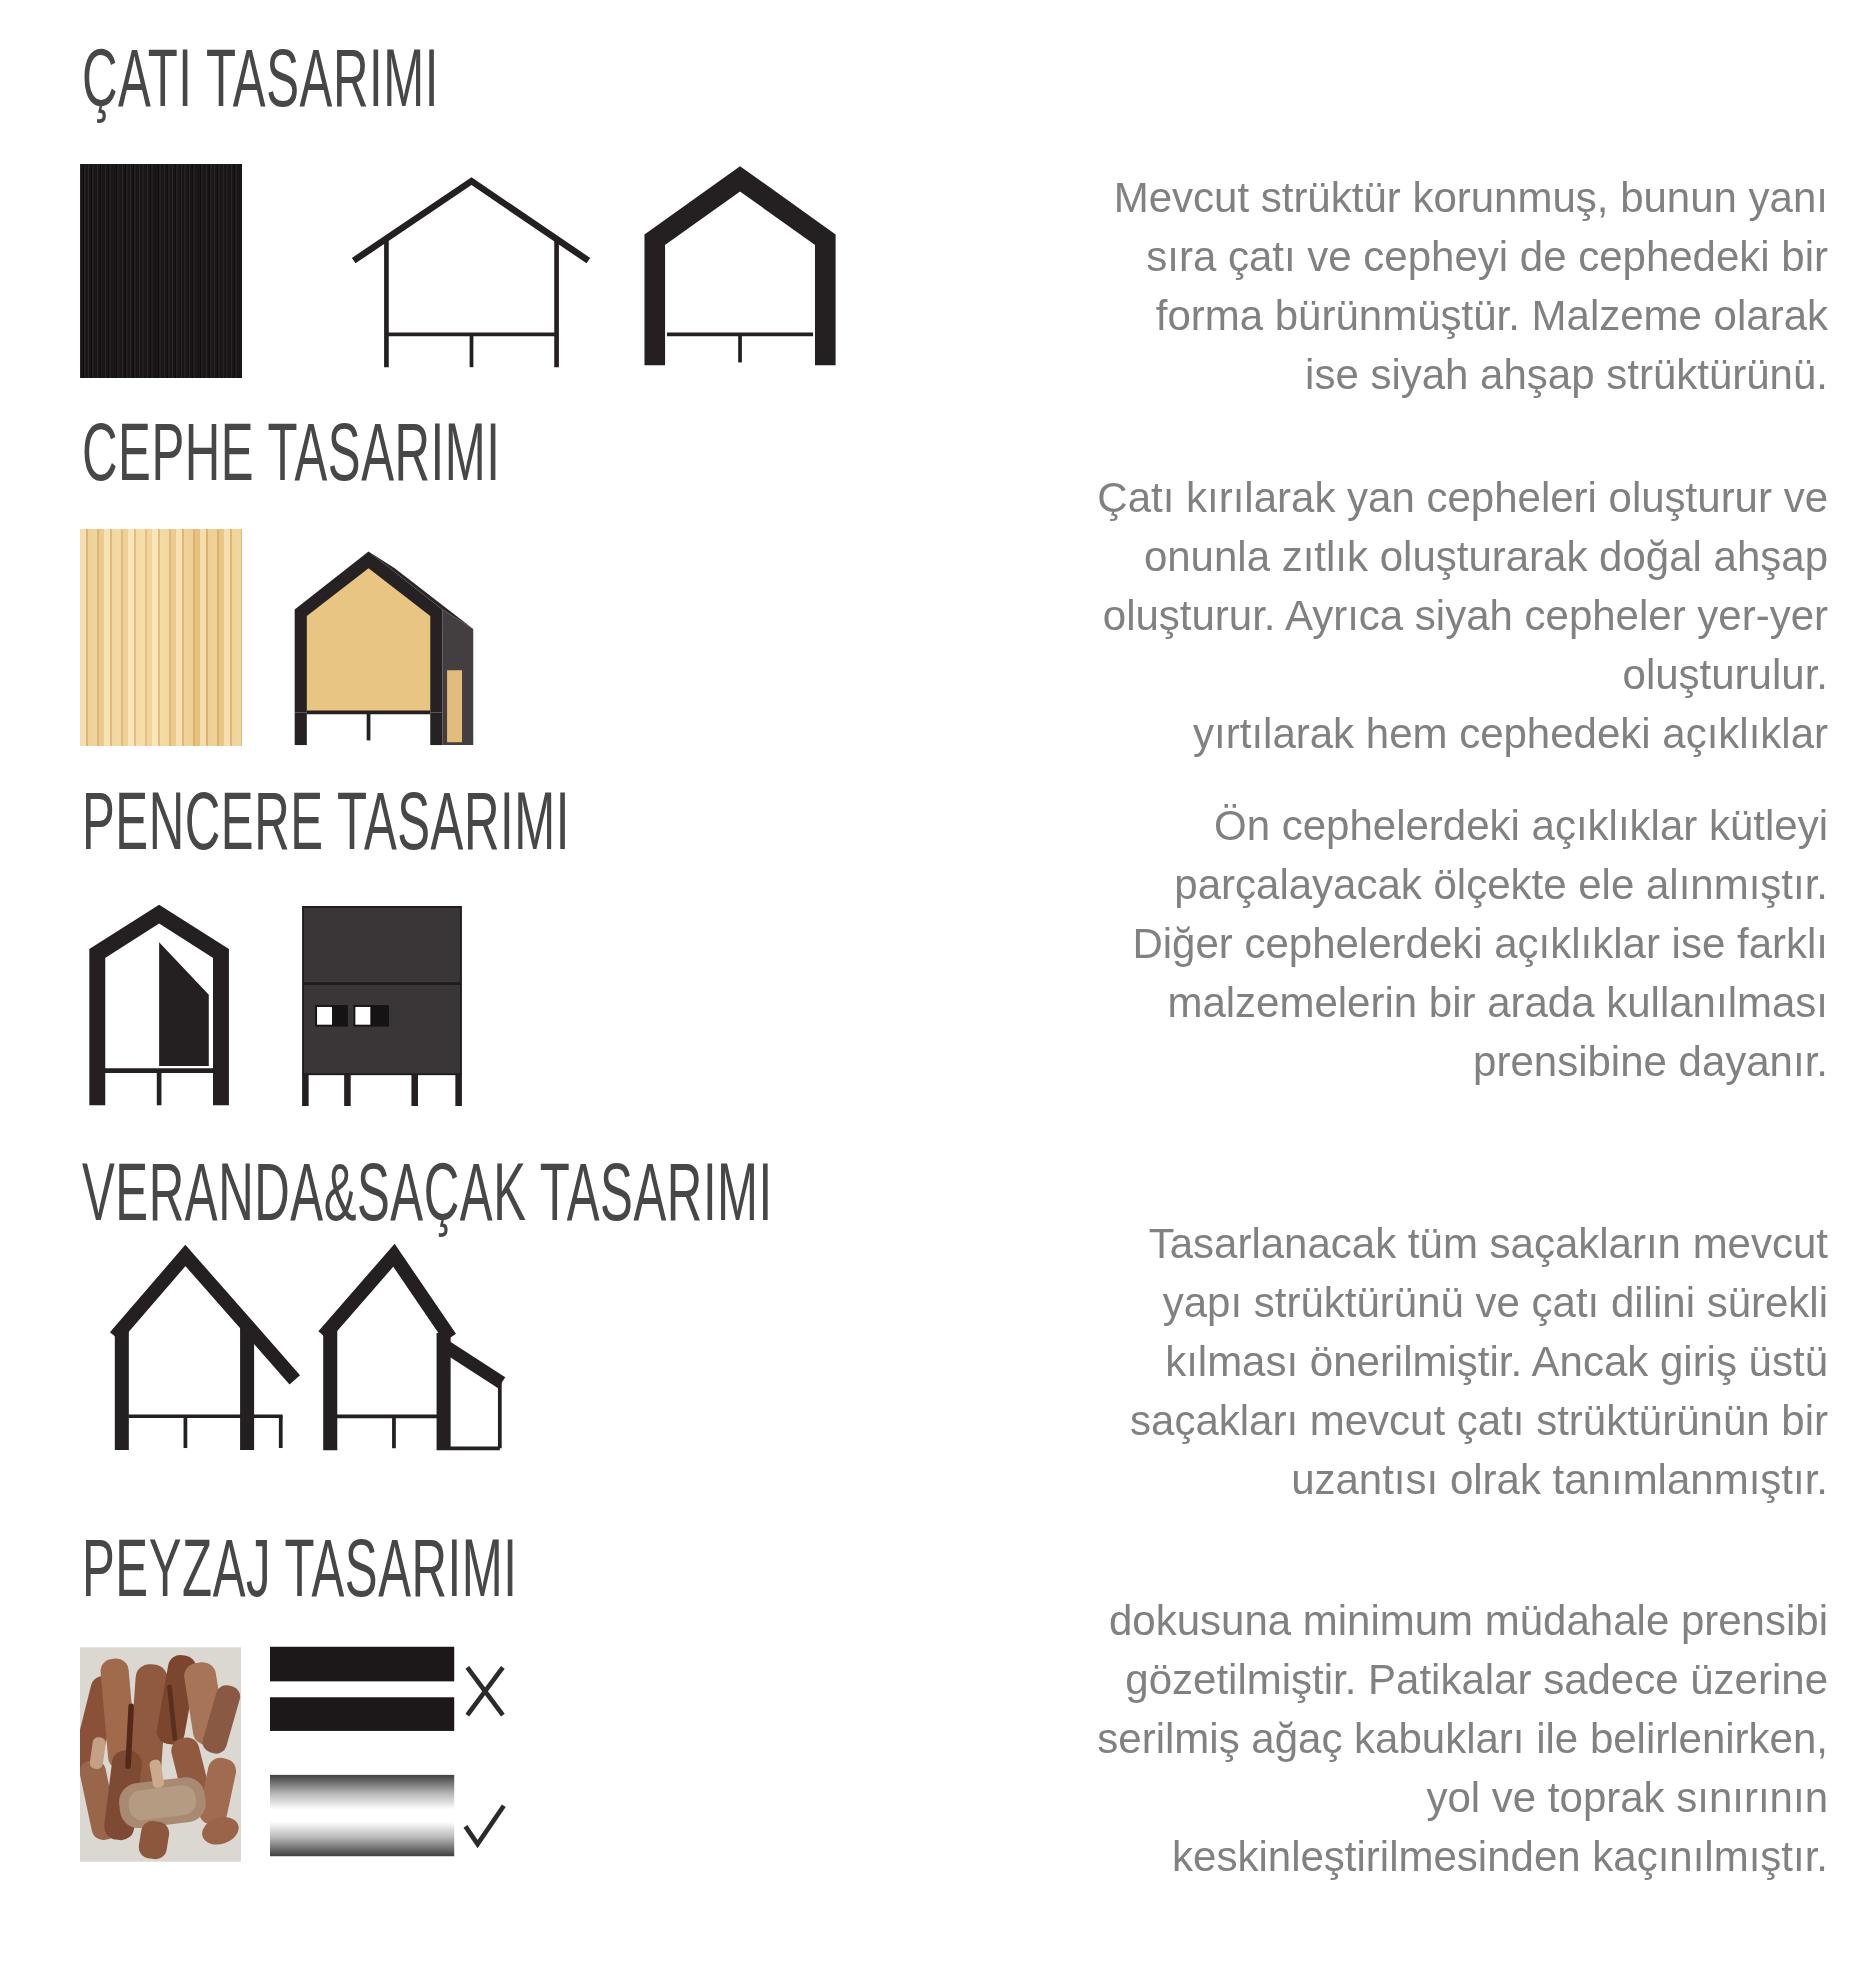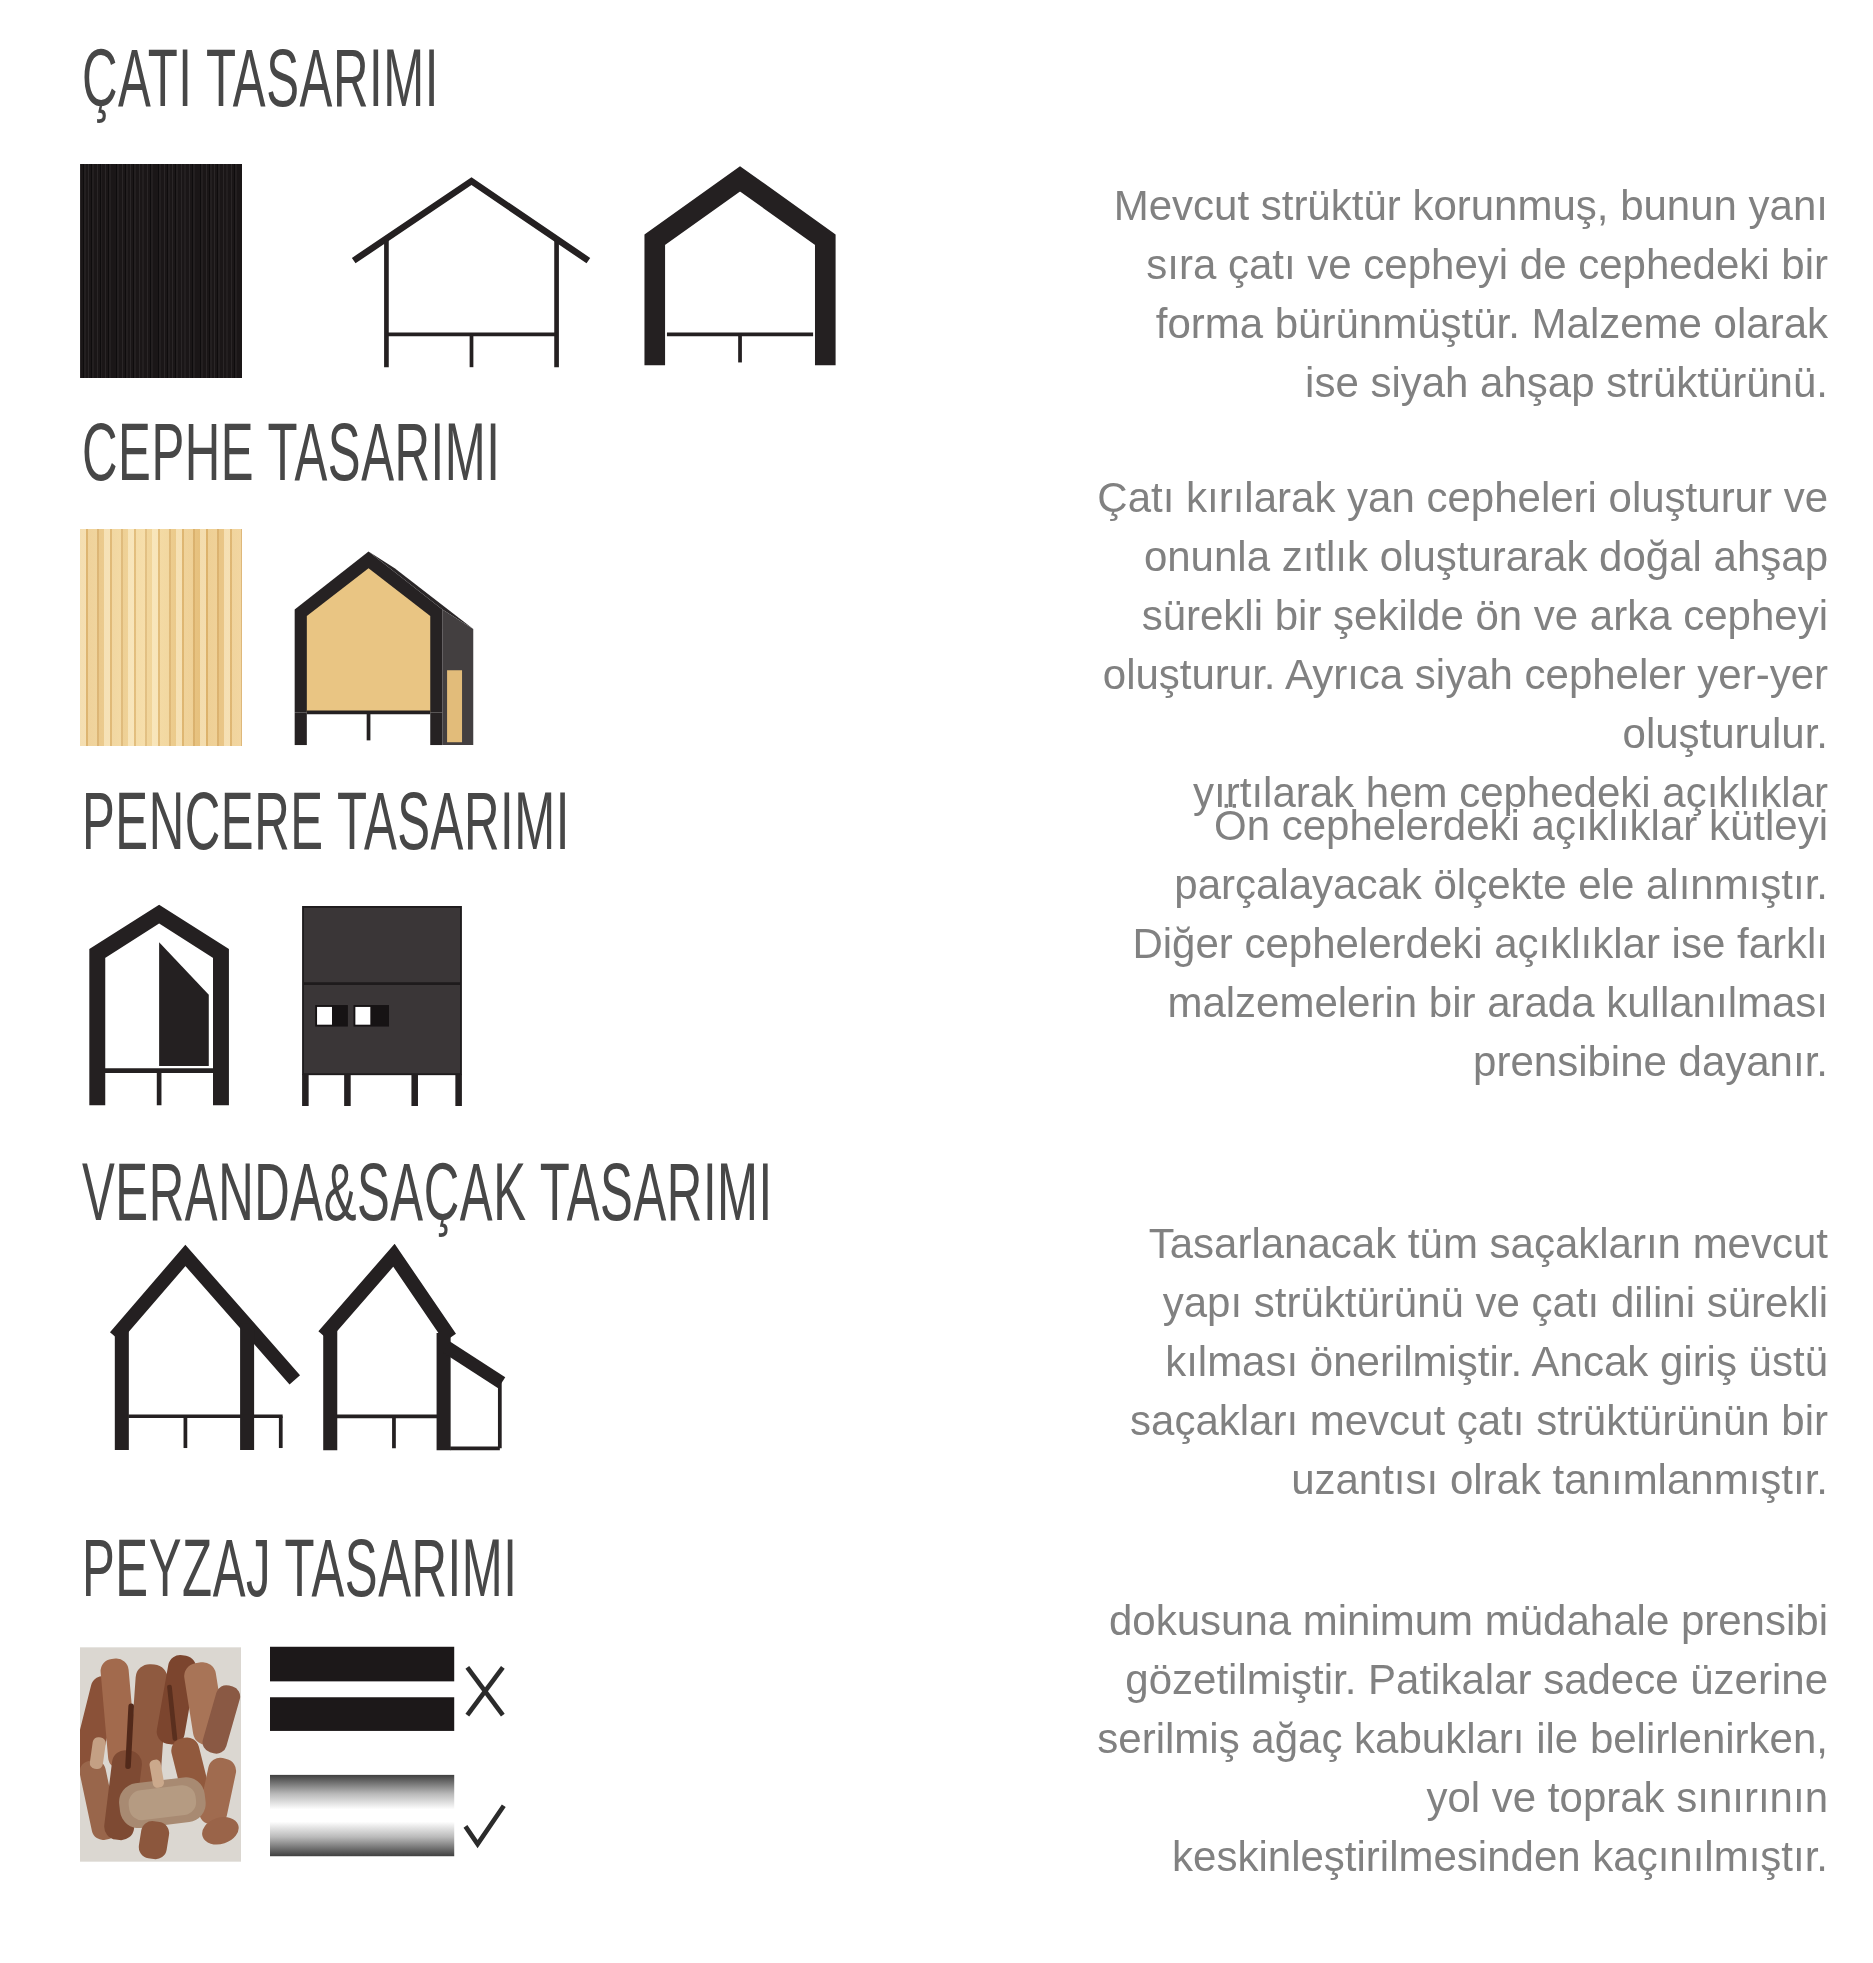--- a/index.html
+++ b/index.html
@@ -74,21 +74,21 @@
   <div class="diagram" style="left:635px;top:161px;">
     <svg width="211" height="208" viewBox="0 0 225 222">
       <g fill="none">
         <path d="M 21,218 L 21,84 L 112,19 L 203,84 L 203,218" stroke="#242021" stroke-width="22" stroke-miterlimit="10"></path>
         <path d="M 34,185 L 190,185" stroke="#242021" stroke-width="4"></path>
         <path d="M 112,185 L 112,215" stroke="#242021" stroke-width="4"></path>
       </g>
     </svg>
   </div>
 
-  <div class="para" style="top:176px;">
+  <div class="para" style="top:168px;">
     <div>Mevcut strüktür korunmuş, bunun yanı</div>
     <div>sıra çatı ve cepheyi de cephedeki bir</div>
     <div>forma bürünmüştür. Malzeme olarak</div>
     <div>ise siyah ahşap strüktürünü.</div>
   </div>
 
   <div class="heading" style="top:411px;">CEPHE TASARIMI</div>
 
   <div class="swatch swatch-wood"></div>
 
@@ -109,21 +109,20 @@
       <path d="M 18,182 L 150,182" stroke="#242021" stroke-width="4" fill="none"></path>
       <path d="M 84,182 L 84,212" stroke="#242021" stroke-width="4" fill="none"></path>
 
       <rect x="168" y="137" width="16" height="77" fill="#e2bc7a"></rect>
     </svg>
   </div>
 
   <div class="para" style="top:468px;">
     <div>Çatı kırılarak yan cepheleri oluşturur ve</div>
     <div>onunla zıtlık oluşturarak doğal ahşap</div>
-    <div>sürekli bir şekilde ön ve arka cepheyi</div>
     <div>oluşturur. Ayrıca siyah cepheler yer-yer</div>
     <div>oluşturulur.</div>
     <div>yırtılarak hem cephedeki açıklıklar</div>
   </div>
 
   <div class="heading" style="top:780px;">PENCERE TASARIMI</div>
 
   <div class="diagram" style="left:86px;top:901px;">
     <svg width="150" height="208" viewBox="0 0 160 222">
       <g fill="none" stroke="#242021">

